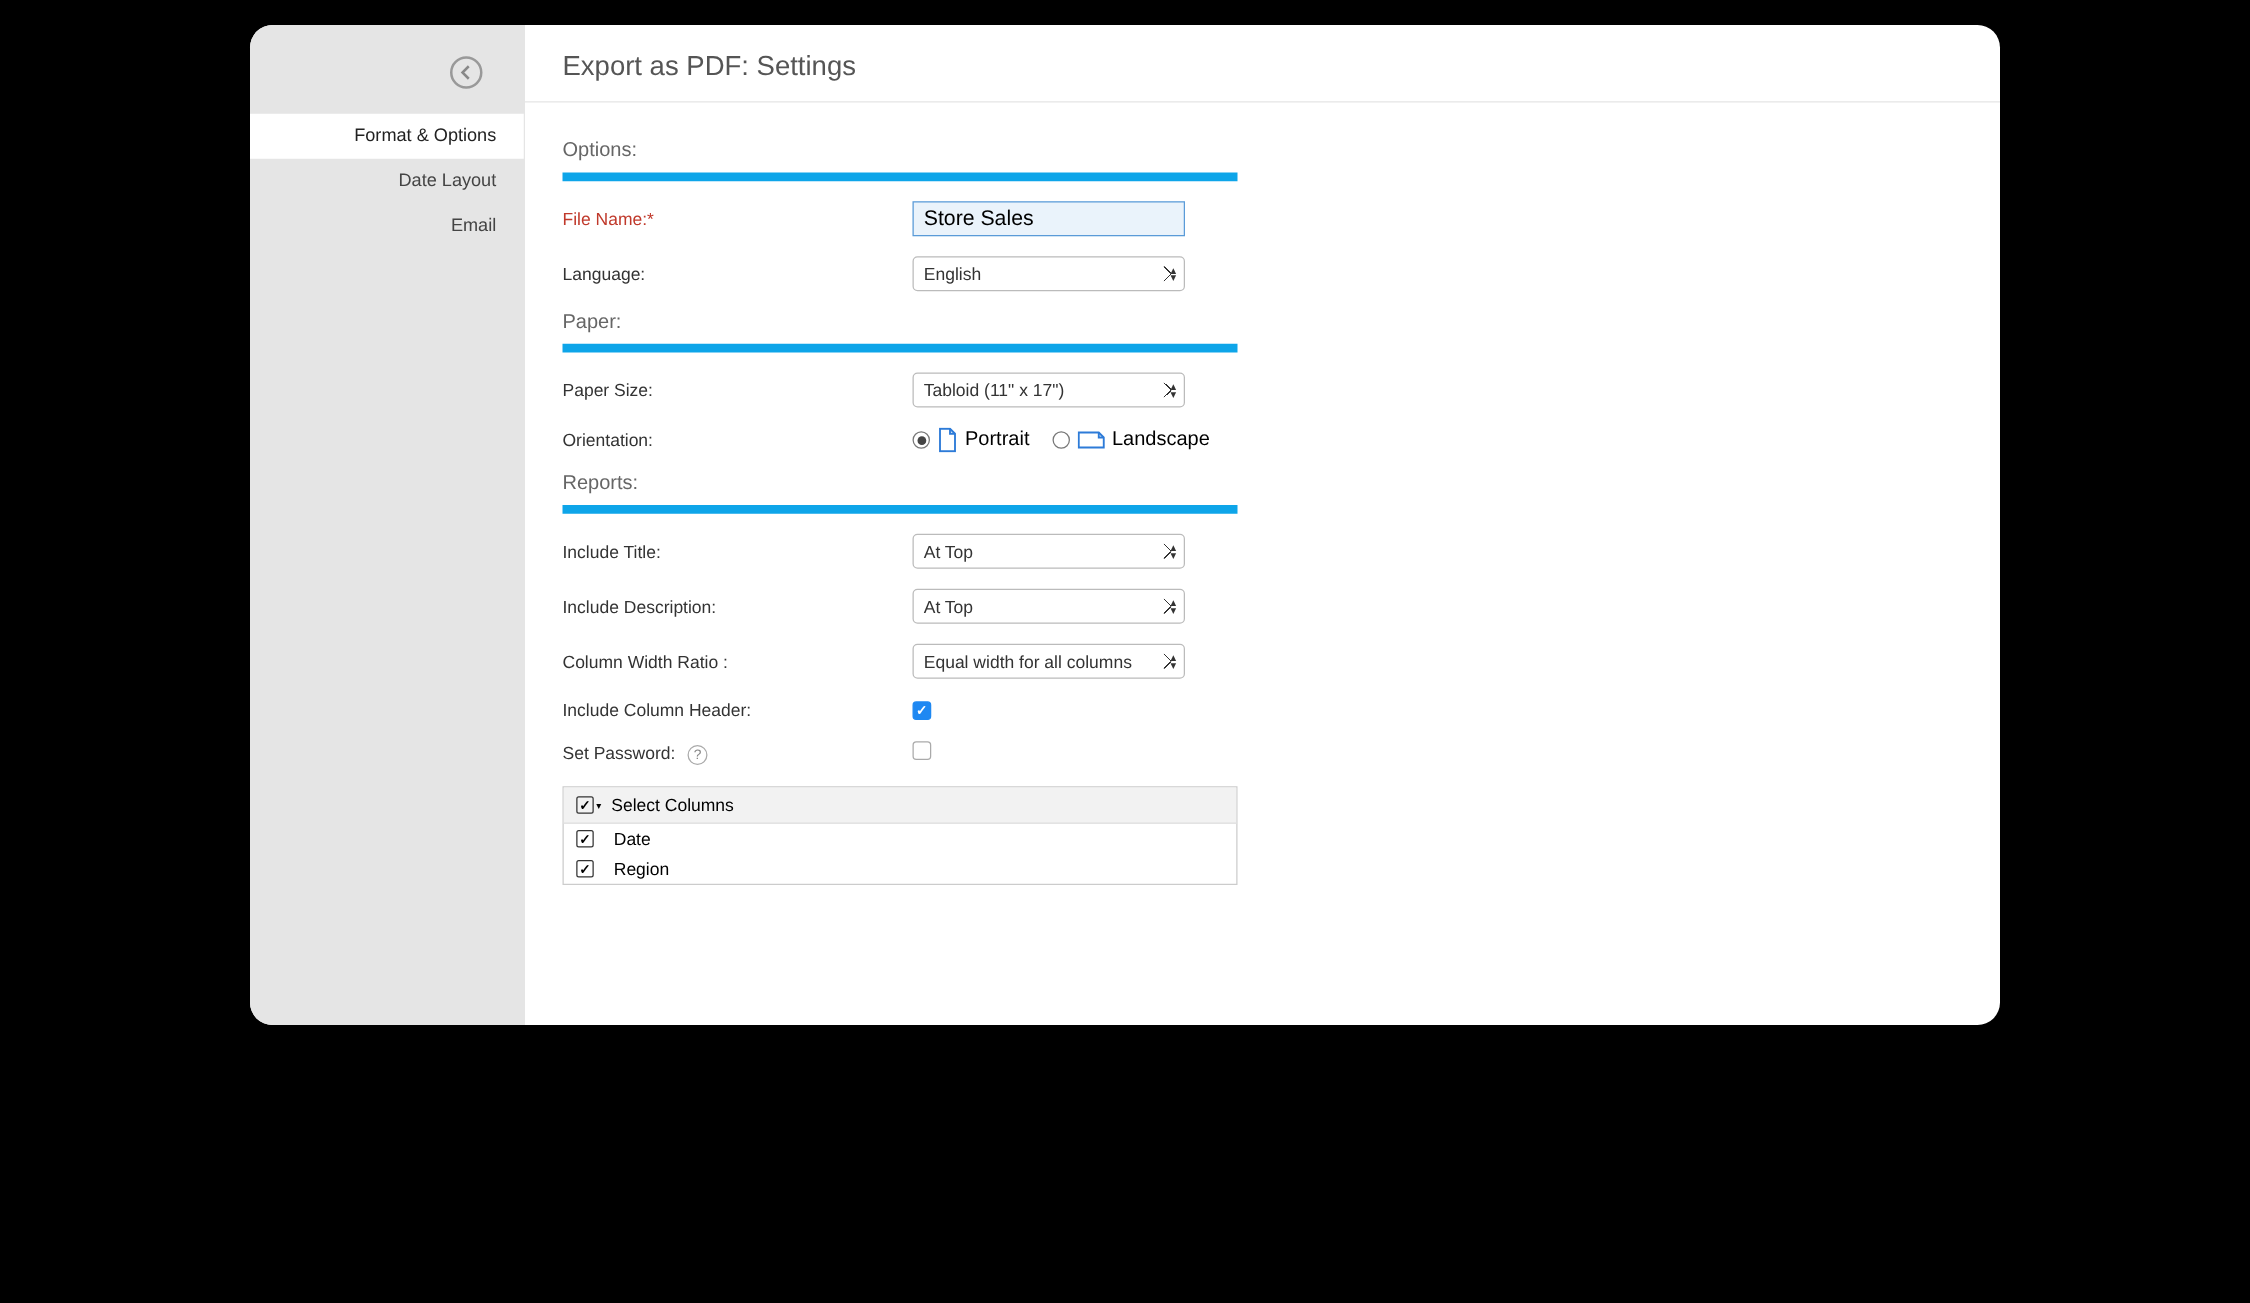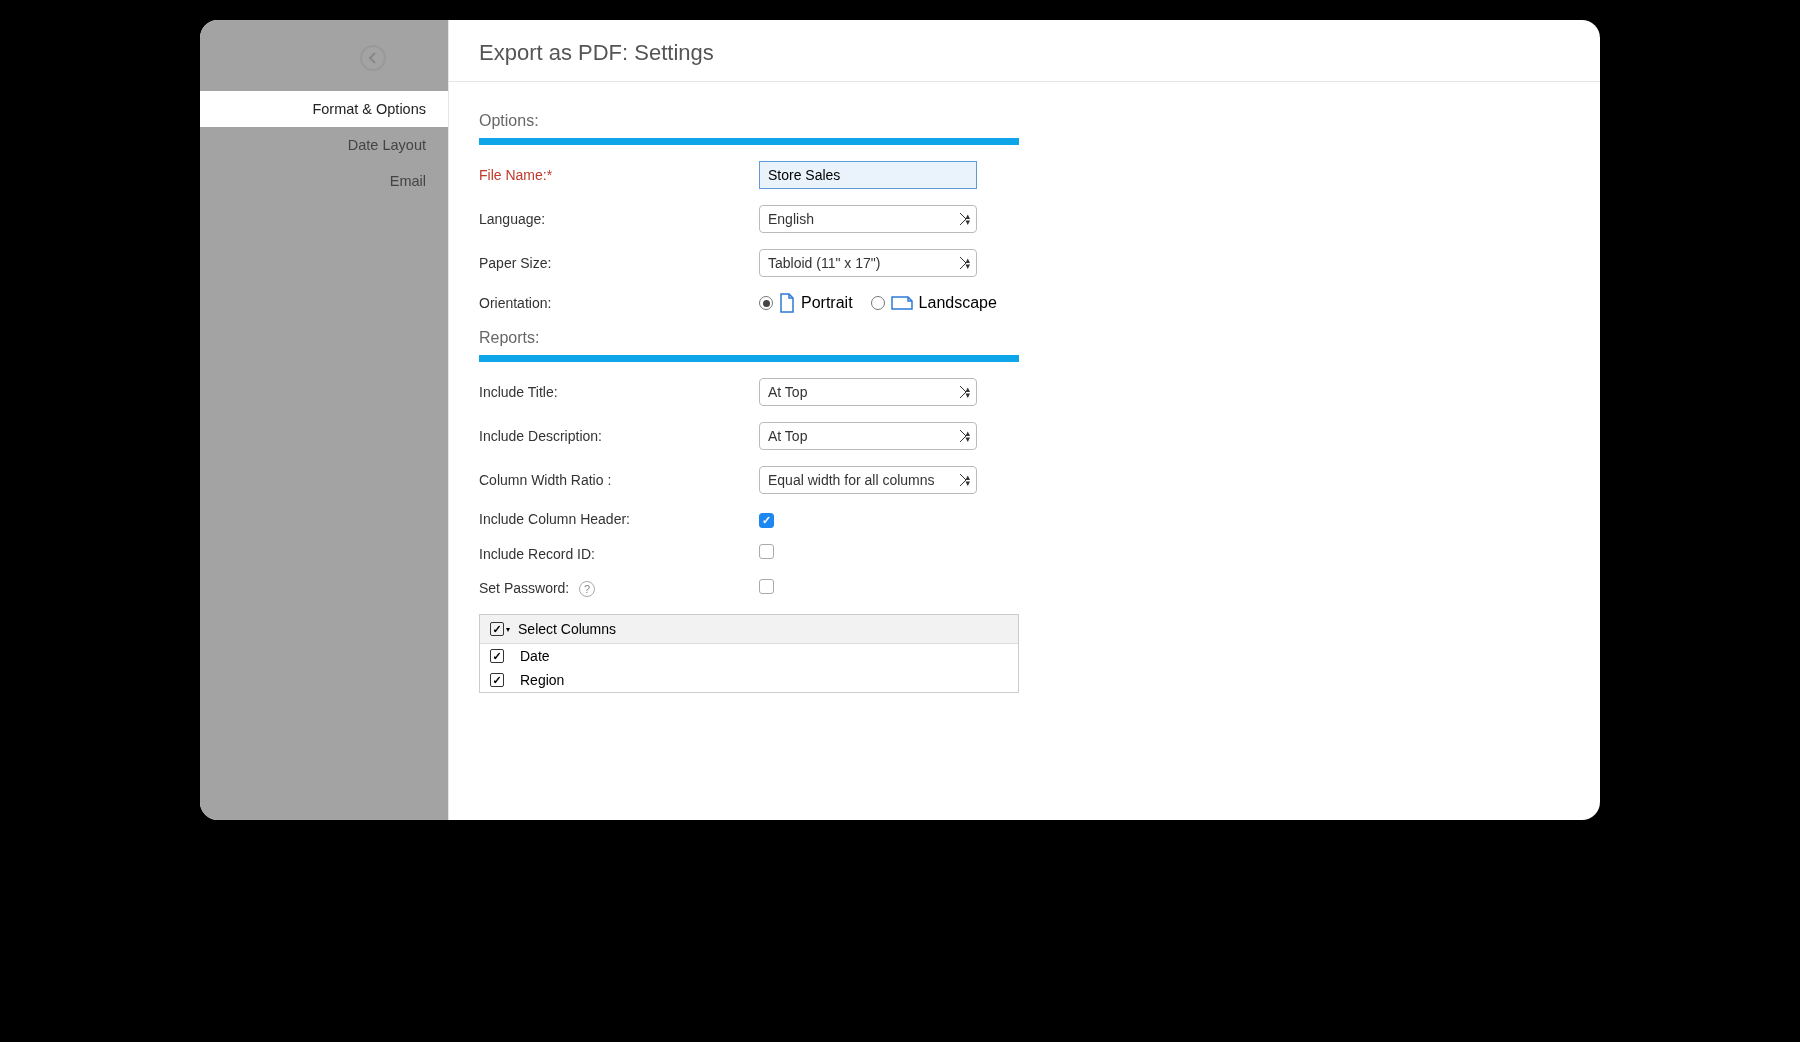--- a/index.html
+++ b/index.html
@@ -15,22 +15,22 @@
   width: 1400px;
   height: 800px;
   background: #fff;
   border-radius: 18px;
   overflow: hidden;
   box-shadow: 0 20px 50px rgba(0,0,0,0.5);
   display: flex;
   position: relative;
 }
 .sidebar {
-  width: 249px;
-  background: #a3a3a3;
+  width: 220px;
+  background: #e5e5e5;
   border-right: 1px solid #e5e5e5;
   padding-top: 25px;
 }
 .back-btn {
   width: 26px;
   height: 26px;
   border: 2px solid #999;
   border-radius: 50%;
   margin-left: 160px;
   margin-bottom: 20px;
@@ -92,21 +92,21 @@
   color: #333;
 }
 .label.req { color: #c0392b; }
 .field { flex: 0 0 auto; }
 input[type="text"] {
   width: 218px;
   height: 28px;
   border: 1px solid #5a9bd8;
   background: #eaf3fb;
   padding: 0 8px;
-  font-size: 14px;
+  font-size: 17px;
   outline: none;
 }
 .select {
   width: 218px;
   height: 28px;
   border: 1px solid #bbb;
   border-radius: 4px;
   background: #fff;
   padding: 0 40px 0 8px;
   font-size: 14px;
@@ -231,20 +231,21 @@
       <div class="row">
         <div class="label">Language:</div>
         <div class="field">
           <div class="select">
             <span>English</span>
             <span class="arrows">▴<br>▾</span>
           </div>
         </div>
       </div>
 
+      <div class="section-title">Paper:</div>
 
       <div class="row">
         <div class="label">Paper Size:</div>
         <div class="field">
           <div class="select">
             <span>Tabloid (11" x 17")</span>
             <span class="arrows">▴<br>▾</span>
           </div>
         </div>
       </div>
@@ -303,26 +304,20 @@
         </div>
       </div>
 
       <div class="row">
         <div class="label">Include Column Header:</div>
         <div class="field">
           <span class="cb checked"></span>
         </div>
       </div>
 
-      <div class="row">
-        <div class="label">Include Record ID:</div>
-        <div class="field">
-          <span class="cb"></span>
-        </div>
-      </div>
 
       <div class="row">
         <div class="label">
           <span>Set Password:</span>
           <span class="help">?</span>
         </div>
         <div class="field">
           <span class="cb"></span>
         </div>
       </div>

